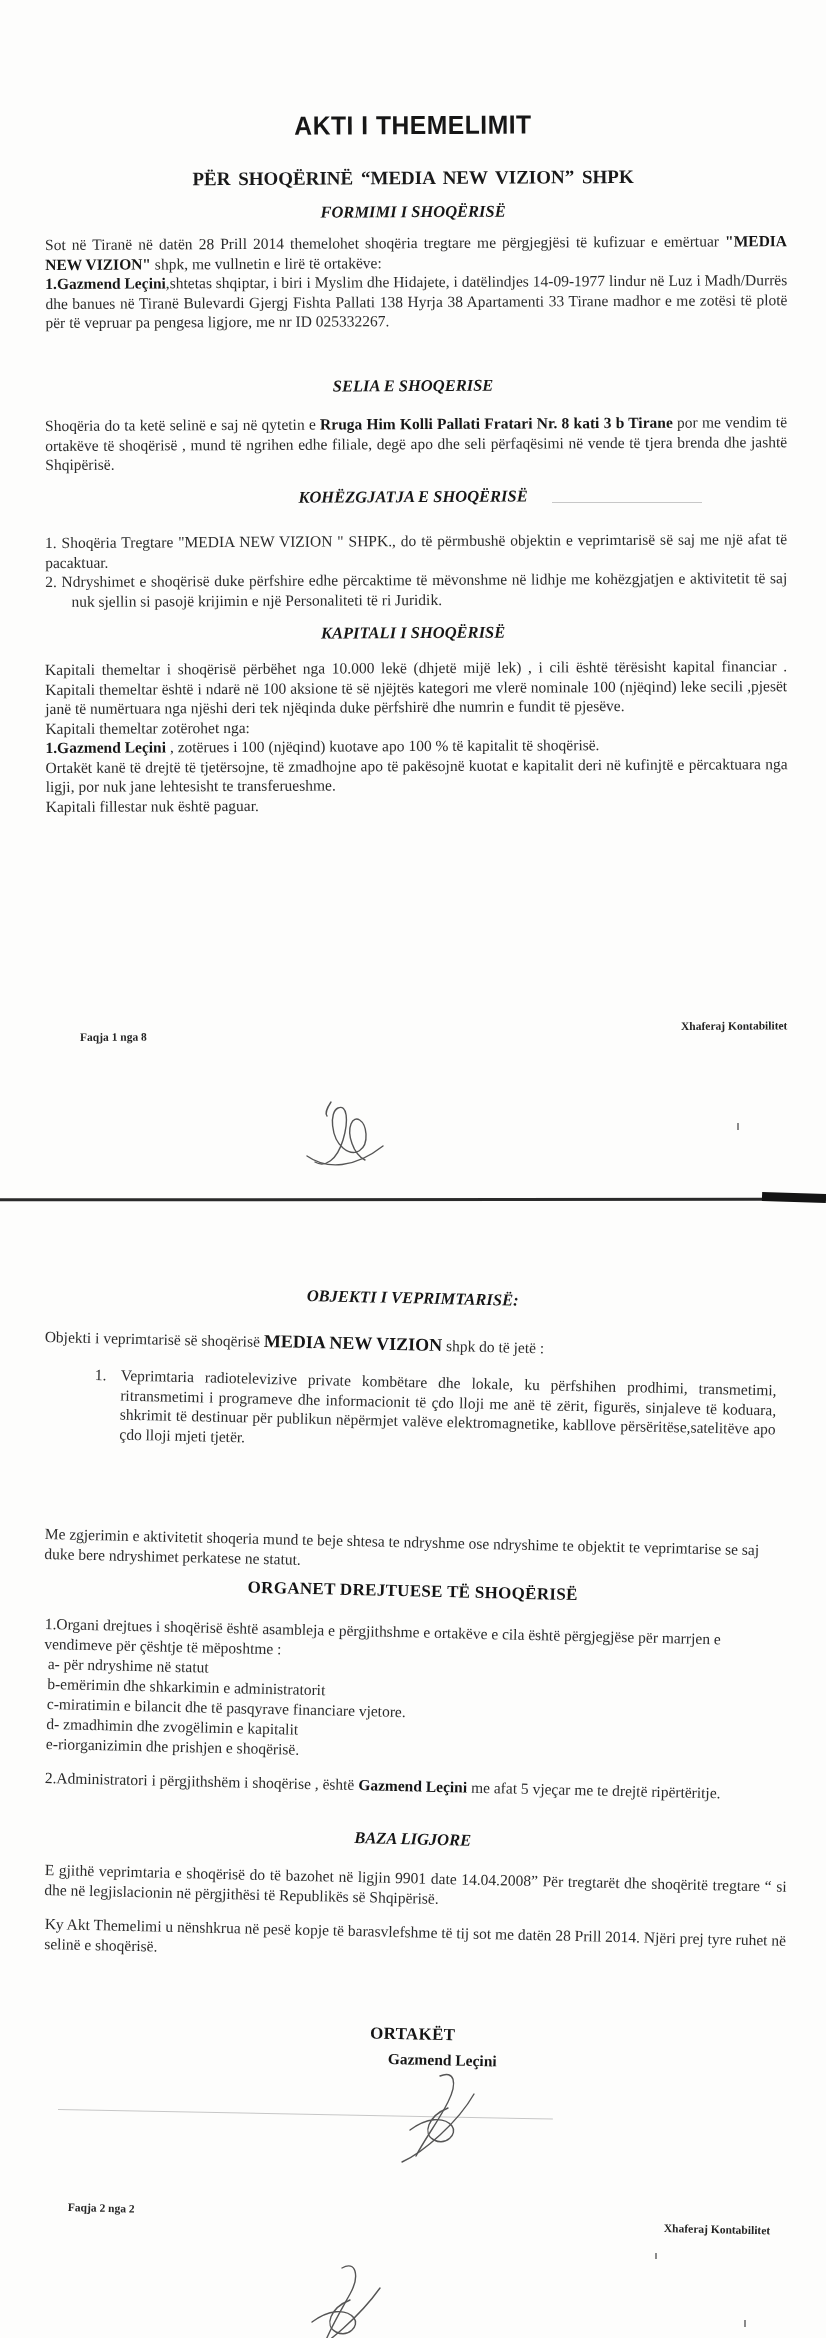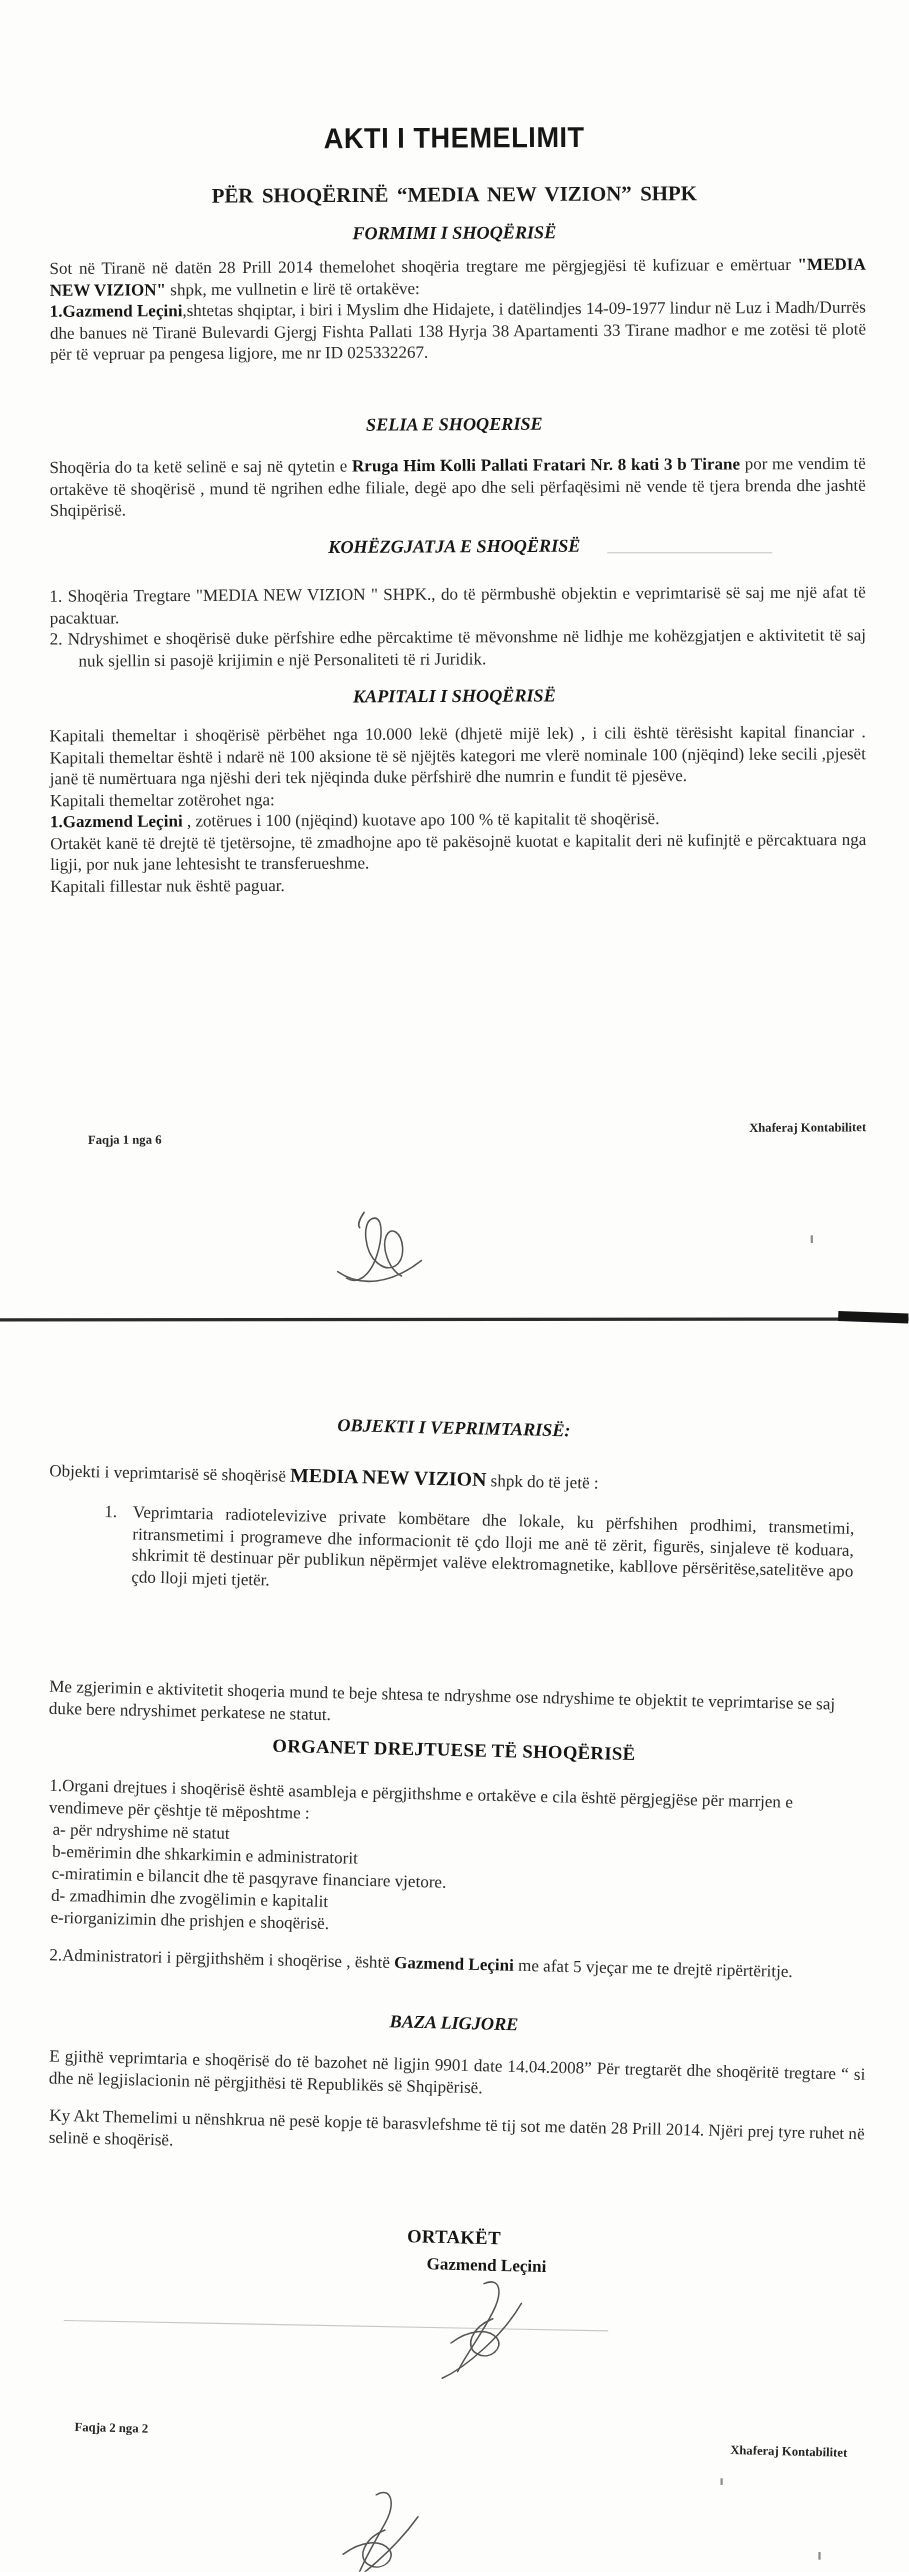--- a/index.html
+++ b/index.html
@@ -82,21 +82,21 @@
   <div class="abs center r1 h-it" style="top:593px;">KAPITALI I SHOQËRISË</div>
 
   <div class="abs r1 body-block" style="top:628px; left:45px; width:742px;">
     <p>Kapitali themeltar i shoqërisë  përbëhet nga 10.000 lekë (dhjetë  mijë lek) , i cili është tërësisht kapital financiar . Kapitali themeltar është i ndarë  në 100 aksione të së njëjtës kategori me vlerë nominale 100 (njëqind) leke secili ,pjesët janë të numërtuara nga njëshi deri tek njëqinda duke përfshirë  dhe numrin e fundit të pjesëve.</p>
     <p class="no-just">Kapitali themeltar zotërohet nga:</p>
     <p class="no-just"><b>1.Gazmend Leçini</b><span> , zotërues i 100 (njëqind) kuotave apo 100 % të kapitalit të shoqërisë.</span></p>
     <p>Ortakët kanë  të drejtë të tjetërsojne, të zmadhojne apo të pakësojnë kuotat e kapitalit deri në kufinjtë e përcaktuara nga ligji, por nuk jane lehtesisht te transferueshme.</p>
     <p class="no-just">Kapitali fillestar nuk është paguar.</p>
   </div>
 
-  <div class="abs footer-text r1" style="top:999px; left:80px;">Faqja 1 nga 6</div>
+  <div class="abs footer-text r1" style="top:999px; left:80px;">Faqja 1 nga 8</div>
   <div class="abs footer-text r1" style="top:988px; left:681px;">Xhaferaj Kontabilitet</div>
 
   <div class="abs sig" style="top:1066px; left:303px;">
     <svg width="88" height="80" viewBox="0 0 88 80">
       <path d="M12,64 C22,70 34,62 40,42 C46,22 44,6 35,10 C26,14 28,40 40,50 C52,60 64,52 63,36 C62,22 52,16 48,26 C44,36 50,56 62,62"></path>
       <path d="M4,58 C24,72 52,70 80,48"></path>
       <path d="M28,4 C24,10 22,16 24,18"></path>
     </svg>
   </div>
 

